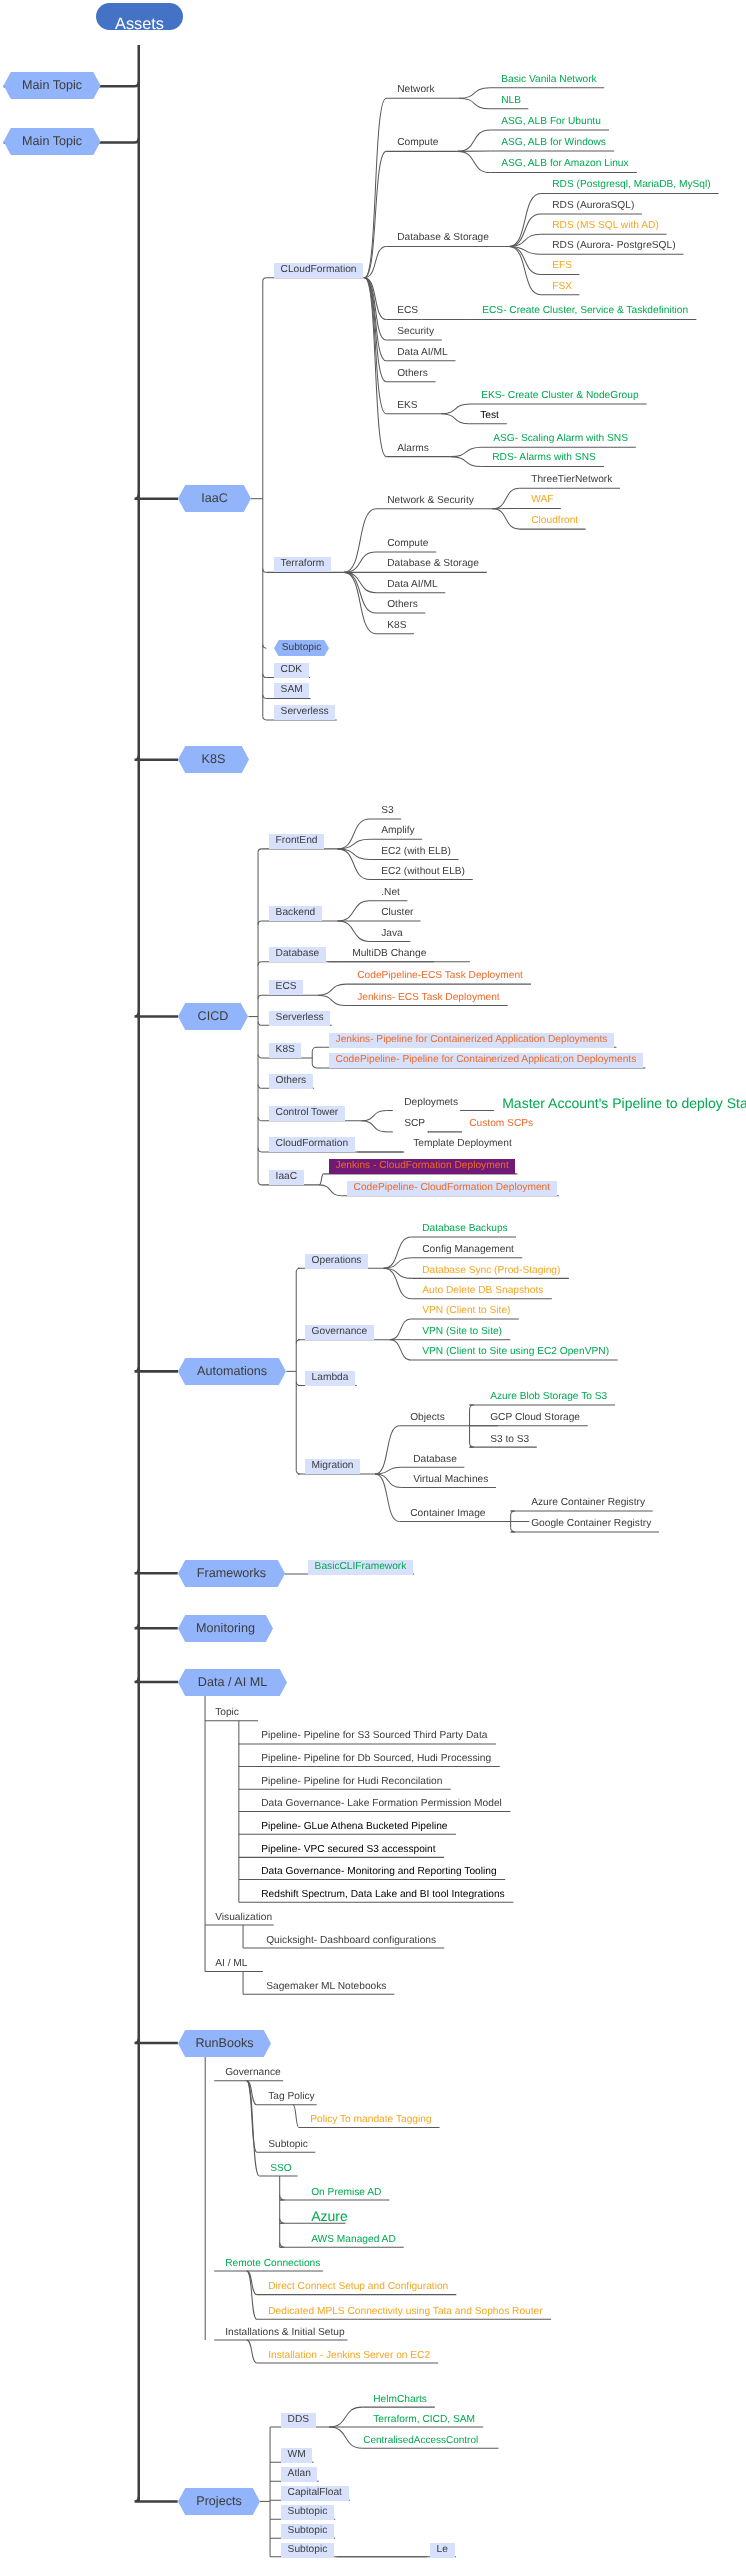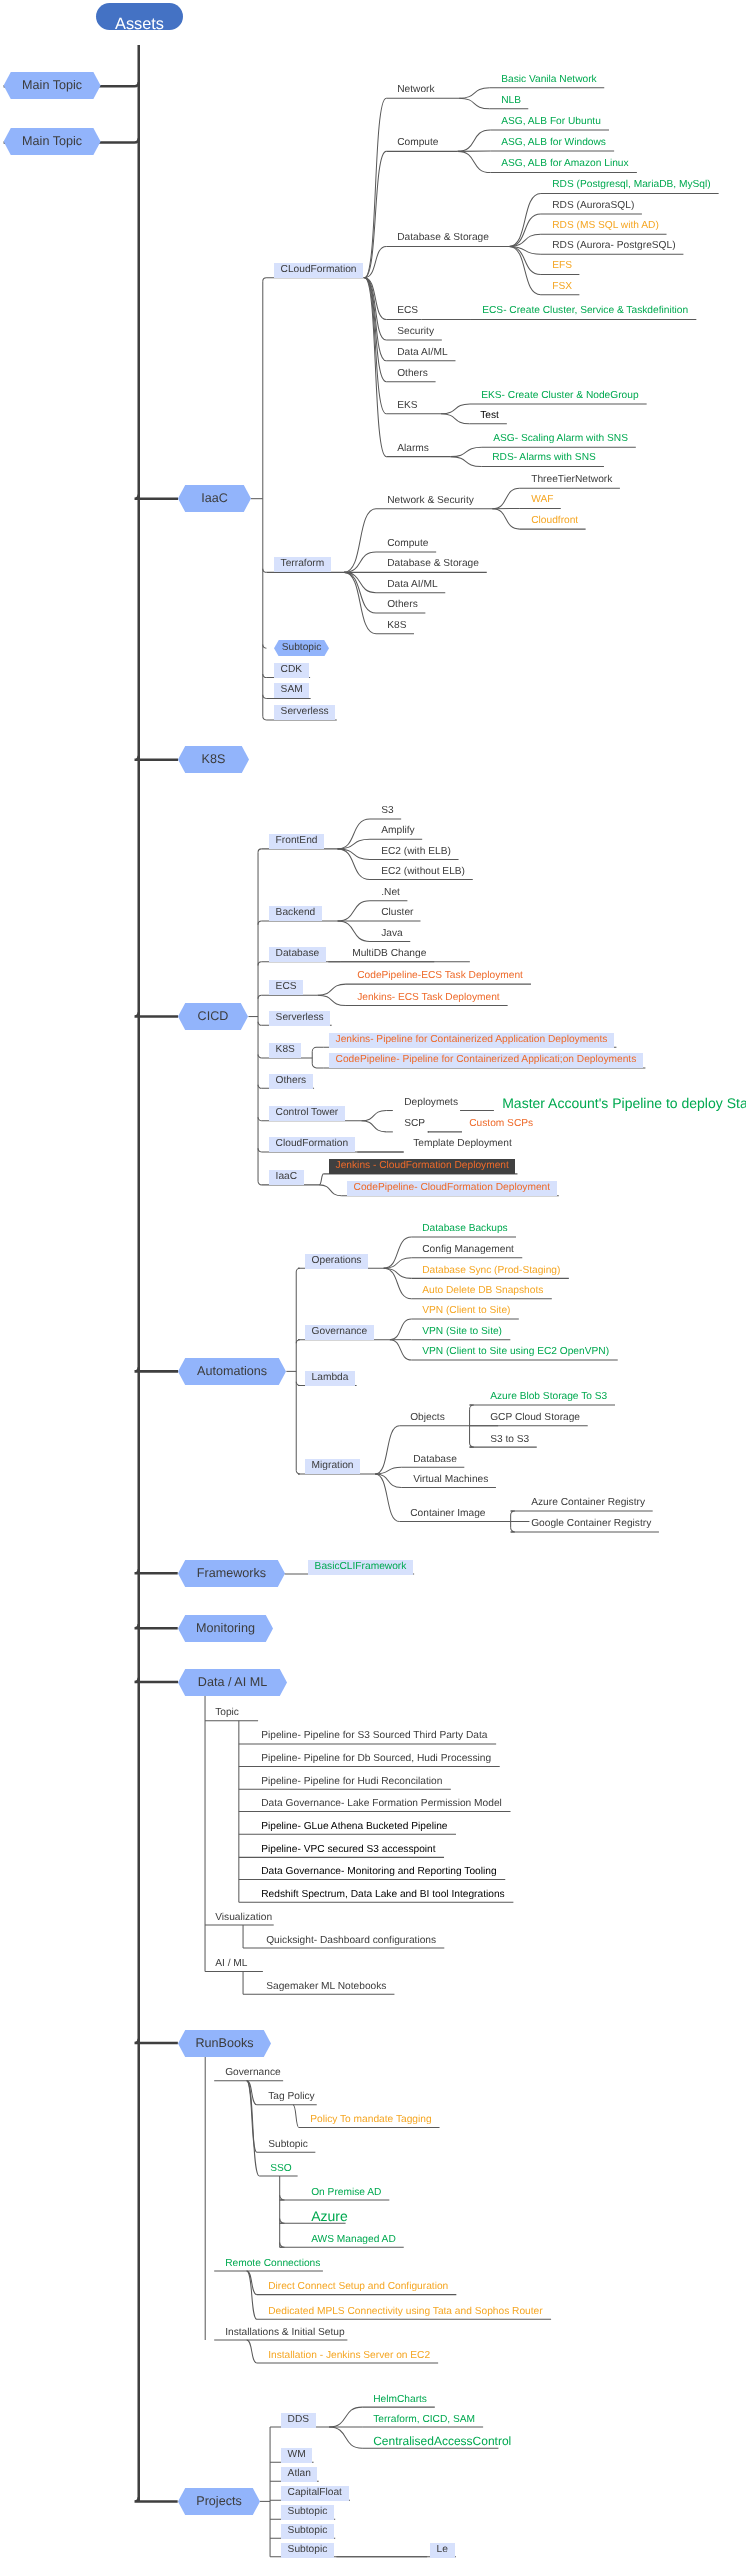--- a/index.html
+++ b/index.html
@@ -354,21 +354,21 @@
     <div class="nd box c-r" style="font-size: 10.2px; left: 329px; top: 1053px; height: 14.7px; line-height: 14.7px; background: rgb(215, 225, 252);">CodePipeline- Pipeline for Containerized Applicati;on Deployments</div>
     <div class="nd box c-k" style="font-size: 10.2px; left: 269px; top: 1074px; height: 14.7px; line-height: 14.7px;">Others</div>
     <div class="nd box c-k" style="font-size: 10.2px; left: 269px; top: 1106px; height: 14.7px; line-height: 14.7px;">Control Tower</div>
     <div class="nd plain c-k" style="font-size: 10.2px; left: 403px; top: 1096px; height: 14.7px; line-height: 14.7px;">Deploymets</div>
     <div class="nd plain c-g" style="font-size: 14px; left: 501px; top: 1096px; height: 14.7px; line-height: 14.7px;">Master Account's Pipeline to deploy Stackset in Child</div>
     <div class="nd plain c-k" style="font-size: 10.2px; left: 403px; top: 1117px; height: 14.7px; line-height: 14.7px;">SCP</div>
     <div class="nd plain c-r" style="font-size: 10.2px; left: 468px; top: 1117px; height: 14.7px; line-height: 14.7px;">Custom SCPs</div>
     <div class="nd box c-k" style="font-size: 10.2px; left: 269px; top: 1137px; height: 14.7px; line-height: 14.7px;">CloudFormation</div>
     <div class="nd plain c-k" style="font-size: 10.2px; left: 412px; top: 1137px; height: 14.7px; line-height: 14.7px;">Template Deployment</div>
     <div class="nd box c-k" style="font-size: 10.2px; left: 269px; top: 1170px; height: 14.7px; line-height: 14.7px;">IaaC</div>
-    <div class="nd box c-r" style="font-size: 10.2px; left: 329px; top: 1159px; height: 14.7px; line-height: 14.7px; background: #404040;">Jenkins - CloudFormation Deployment</div>
+    <div class="nd box c-r" style="font-size: 10.2px; left: 329px; top: 1159px; height: 14.7px; line-height: 14.7px; background: #701a75;">Jenkins - CloudFormation Deployment</div>
     <div class="nd box c-r" style="font-size: 10.2px; left: 347px; top: 1181px; height: 14.7px; line-height: 14.7px; background: rgb(215, 225, 252);">CodePipeline- CloudFormation Deployment</div>
     <div class="nd hex c-k" style="left: 178px; top: 1358px; width: 108px;">Automations</div>
     <div class="nd box c-k" style="font-size: 10.2px; left: 305px; top: 1254px; height: 14.7px; line-height: 14.7px;">Operations</div>
     <div class="nd plain c-g" style="font-size: 10.2px; left: 421px; top: 1222px; height: 14.7px; line-height: 14.7px;">Database Backups</div>
     <div class="nd plain c-k" style="font-size: 10.2px; left: 421px; top: 1243px; height: 14.7px; line-height: 14.7px;">Config Management</div>
     <div class="nd plain c-o" style="font-size: 10.2px; left: 421px; top: 1264px; height: 14.7px; line-height: 14.7px;">Database Sync (Prod-Staging)</div>
     <div class="nd plain c-o" style="font-size: 10.2px; left: 421px; top: 1284px; height: 14.7px; line-height: 14.7px;">Auto Delete DB Snapshots</div>
     <div class="nd box c-k" style="font-size: 10.2px; left: 305px; top: 1325px; height: 14.7px; line-height: 14.7px;">Governance</div>
     <div class="nd plain c-o" style="font-size: 10.2px; left: 421px; top: 1304px; height: 14.7px; line-height: 14.7px;">VPN (Client to Site)</div>
     <div class="nd plain c-g" style="font-size: 10.2px; left: 421px; top: 1325px; height: 14.7px; line-height: 14.7px;">VPN (Site to Site)</div>
@@ -412,21 +412,21 @@
     <div class="nd plain c-g" style="font-size: 10.2px; left: 310px; top: 2233px; height: 14.7px; line-height: 14.7px;">AWS Managed AD</div>
     <div class="nd plain c-g" style="font-size: 10.2px; left: 224px; top: 2257px; height: 14.7px; line-height: 14.7px;">Remote Connections</div>
     <div class="nd plain c-o" style="font-size: 10.2px; left: 267px; top: 2280px; height: 14.7px; line-height: 14.7px;">Direct Connect Setup and Configuration</div>
     <div class="nd plain c-o" style="font-size: 10.2px; left: 267px; top: 2305px; height: 14.7px; line-height: 14.7px;">Dedicated MPLS Connectivity using Tata and Sophos Router</div>
     <div class="nd plain c-k" style="font-size: 10.2px; left: 224px; top: 2326px; height: 14.7px; line-height: 14.7px;">Installations &amp; Initial Setup</div>
     <div class="nd plain c-o" style="font-size: 10.2px; left: 267px; top: 2349px; height: 14.7px; line-height: 14.7px;">Installation - Jenkins Server on EC2</div>
     <div class="nd hex c-k" style="left: 178px; top: 2488px; width: 82px;">Projects</div>
     <div class="nd box c-k" style="font-size: 10.2px; left: 281px; top: 2413px; height: 14.7px; line-height: 14.7px;">DDS</div>
     <div class="nd plain c-g" style="font-size: 10.2px; left: 372px; top: 2393px; height: 14.7px; line-height: 14.7px;">HelmCharts</div>
     <div class="nd plain c-g" style="font-size: 10.2px; left: 372px; top: 2413px; height: 14.7px; line-height: 14.7px;">Terraform, CICD, SAM</div>
-    <div class="nd plain c-g" style="font-size: 12px; left: 372px; top: 2434px; height: 14.7px; line-height: 14.7px; text-align: center;">CentralisedAccessControl</div>
+    <div class="nd plain c-g" style="font-size: 10px; left: 362px; top: 2434px; height: 14.7px; line-height: 14.7px; text-align: center;">CentralisedAccessControl</div>
     <div class="nd box c-k" style="font-size: 10.2px; left: 281px; top: 2448px; height: 14.7px; line-height: 14.7px;">WM</div>
     <div class="nd box c-k" style="font-size: 10.2px; left: 281px; top: 2467px; height: 14.7px; line-height: 14.7px;">Atlan</div>
     <div class="nd box c-k" style="font-size: 10.2px; left: 281px; top: 2486px; height: 14.7px; line-height: 14.7px;">CapitalFloat</div>
     <div class="nd box c-k" style="font-size: 10.2px; left: 281px; top: 2505px; height: 14.7px; line-height: 14.7px;">Subtopic</div>
     <div class="nd box c-k" style="font-size: 10.2px; left: 281px; top: 2524px; height: 14.7px; line-height: 14.7px;">Subtopic</div>
     <div class="nd box c-k" style="font-size: 10.2px; left: 281px; top: 2543px; height: 14.7px; line-height: 14.7px;">Subtopic</div>
     <div class="nd box c-k" style="font-size: 10.2px; left: 430px; top: 2543px; height: 14.7px; line-height: 14.7px;">Le</div>
   </div>
 
 

